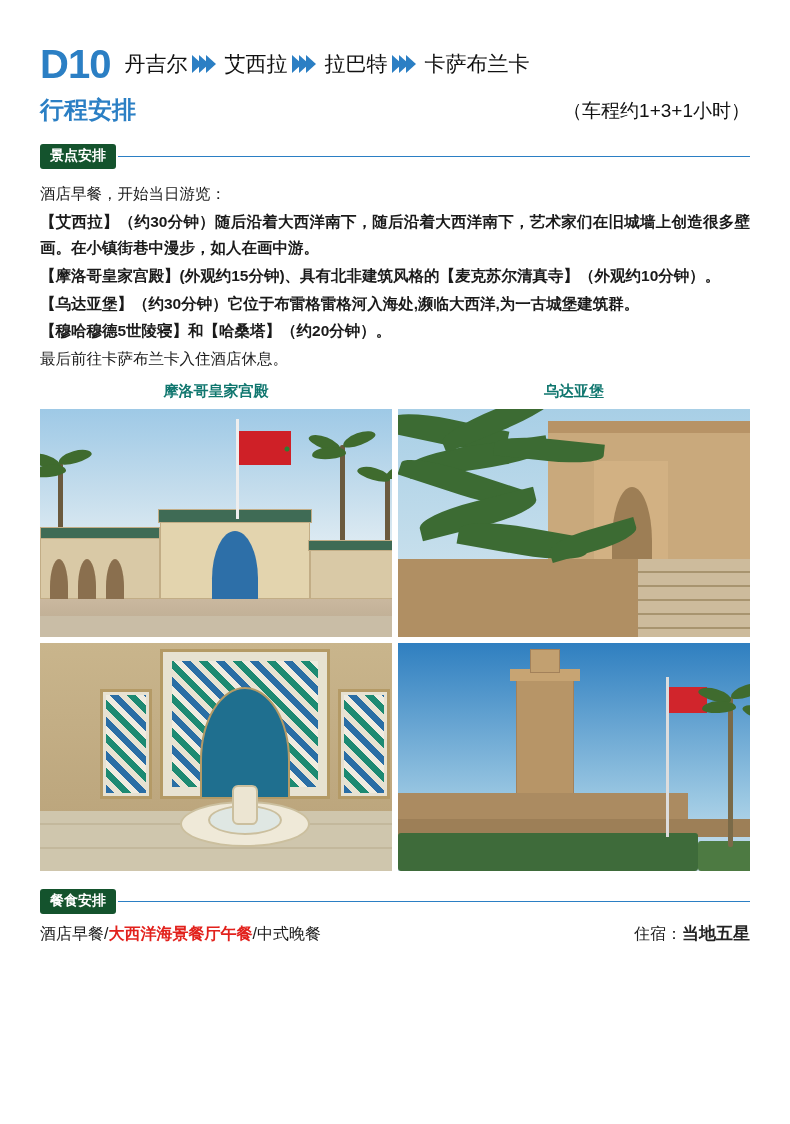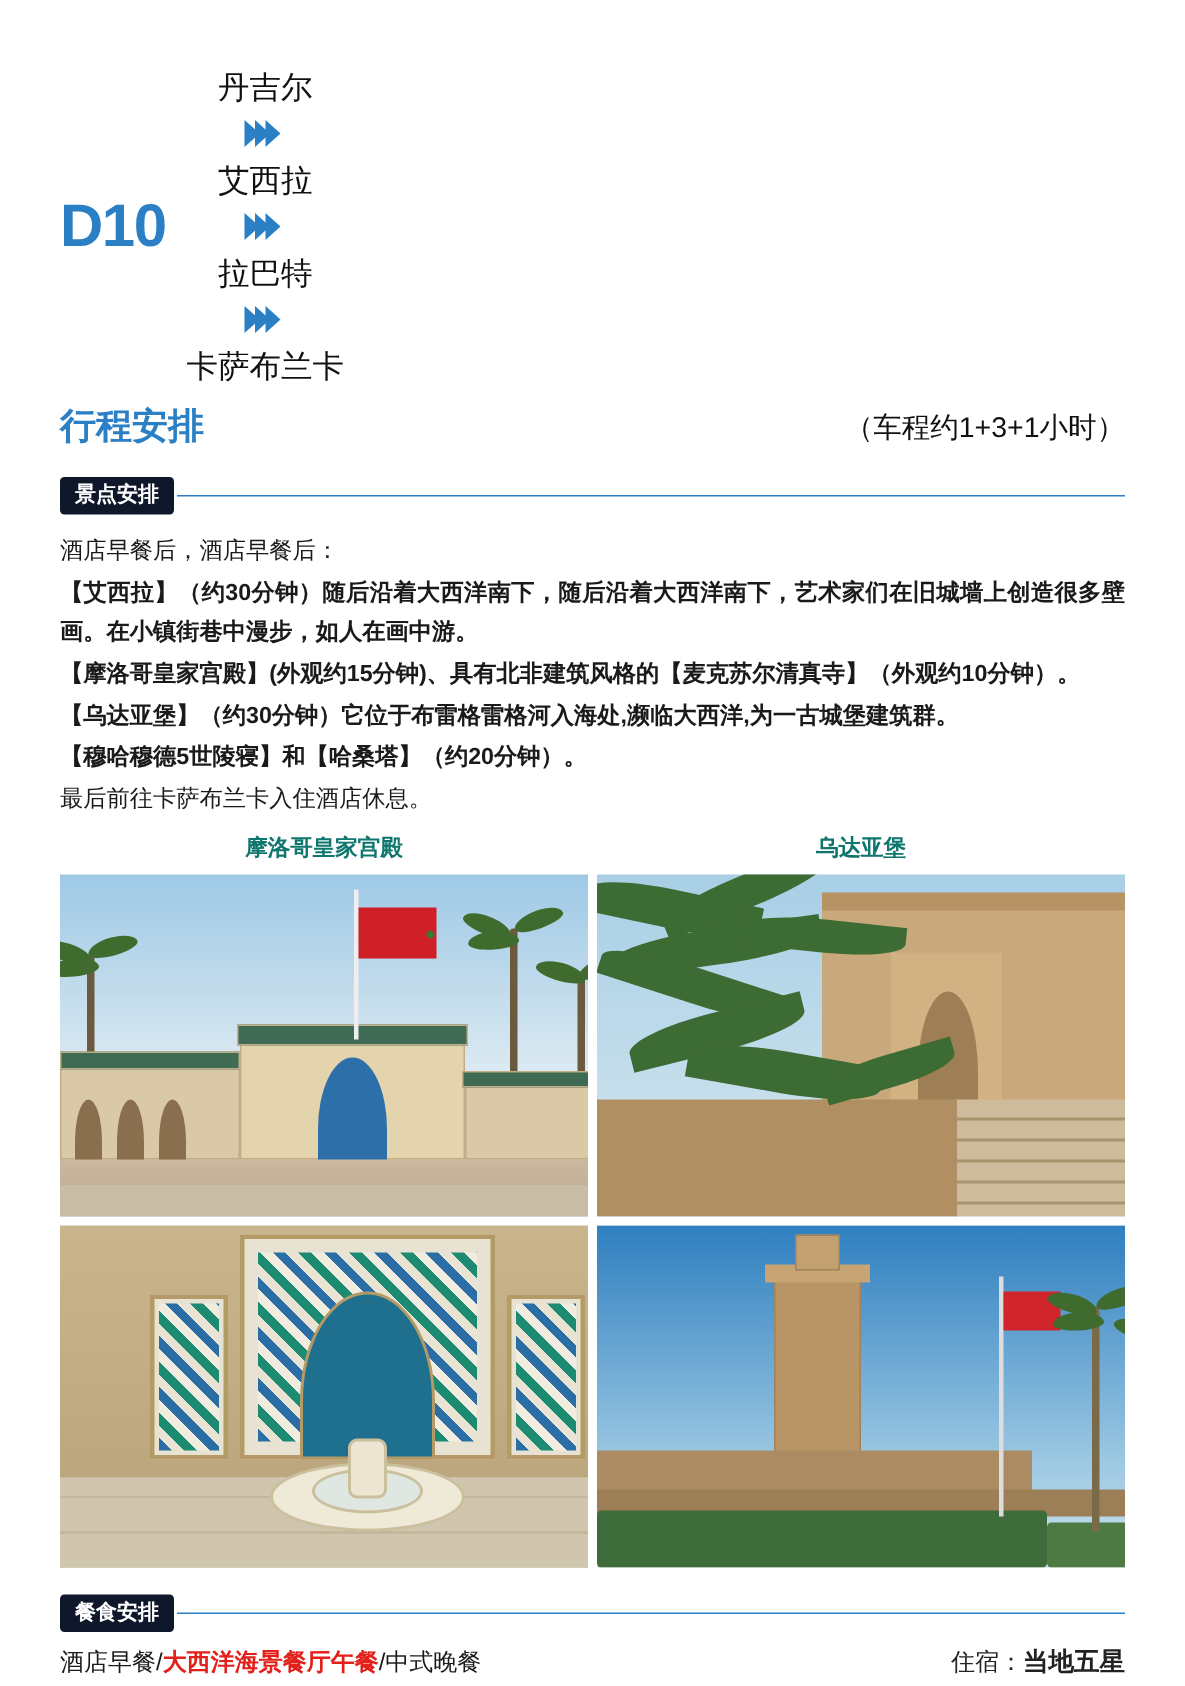--- a/index.html
+++ b/index.html
@@ -35,21 +35,20 @@
     letter-spacing: -1px;
     line-height: 1;
   }
   .route {
     display: flex;
     align-items: center;
     gap: 8px;
     font-size: 21px;
     color: #111;
     font-weight: 500;
-    flex-direction: column;
   }
   .city { white-space: nowrap; }
   .arrows {
     display: inline-flex;
     align-items: center;
     gap: 0px;
   }
   .chev {
     width: 0; height: 0;
     border-top: 9px solid transparent;
@@ -79,21 +78,21 @@
     padding-bottom: 2px;
   }
 
   
   .sub-head {
     display: flex;
     align-items: center;
     margin-top: 18px;
   }
   .sub-head .label {
-    background: #0f172a;
+    background: #14532d;
     color: #fff;
     font-size: 14px;
     font-weight: bold;
     padding: 3px 10px 4px 10px;
     border-radius: 3px;
     white-space: nowrap;
   }
   .sub-head .rule {
     flex: 1;
     height: 1px;
@@ -252,21 +251,21 @@
     <div class="section-title-main">行程安排</div>
     <div class="drive-note">（车程约1+3+1小时）</div>
   </div>
 
   <div class="sub-head">
     <span class="label">景点安排</span>
     <span class="rule"></span>
   </div>
 
   <div class="body-text">
-    <p>酒店早餐后，酒店早餐后：</p>
+    <p>酒店早餐，开始当日游览：</p>
     <p class="b">【艾西拉】（约30分钟）随后沿着大西洋南下，随后沿着大西洋南下，艺术家们在旧城墙上创造很多壁画。在小镇街巷中漫步，如人在画中游。</p>
     <p class="b">【摩洛哥皇家宫殿】(外观约15分钟)、具有北非建筑风格的【麦克苏尔清真寺】（外观约10分钟）。</p>
     <p class="b">【乌达亚堡】（约30分钟）它位于布雷格雷格河入海处,濒临大西洋,为一古城堡建筑群。</p>
     <p class="b">【穆哈穆德5世陵寝】和【哈桑塔】（约20分钟）。</p>
     <p>最后前往卡萨布兰卡入住酒店休息。</p>
   </div>
 
   <div class="cap-row">
     <div class="photo-caption">摩洛哥皇家宫殿</div>
     <div class="photo-caption">乌达亚堡</div>

